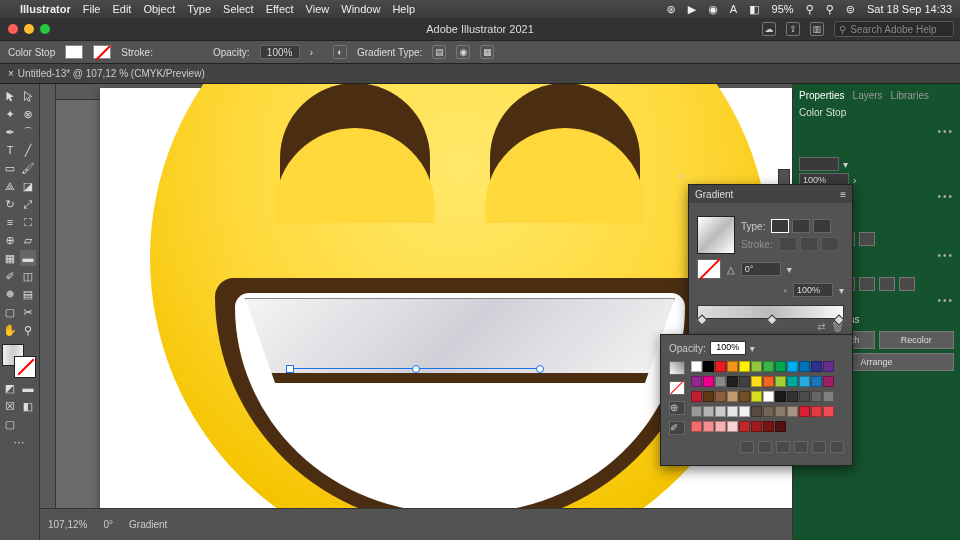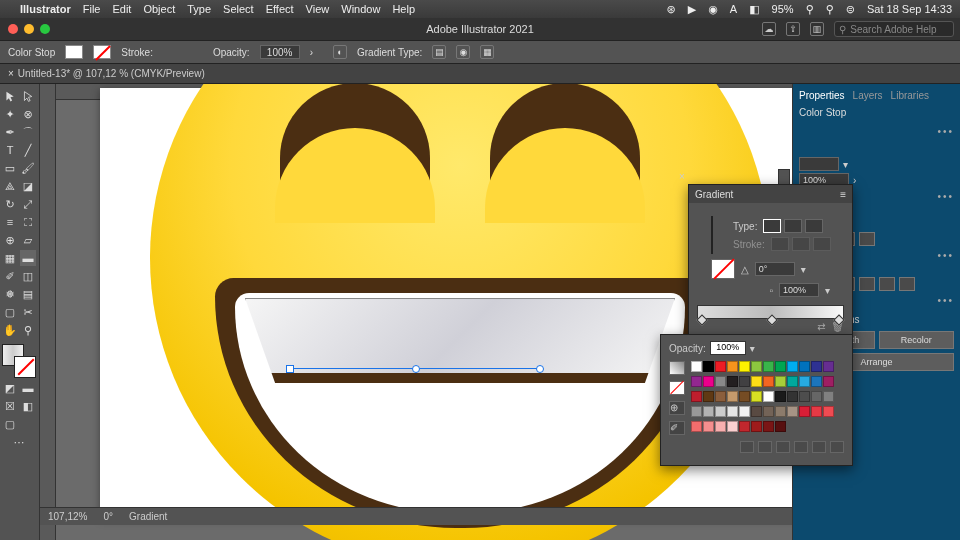--- a/index.html
+++ b/index.html
@@ -55,45 +55,45 @@
 .eye.right { right: 130px; border-radius: 100px 100px 10px 10px;}
 .eye::after { content: ""; position: absolute; left: -5px; bottom: -30px; width: 160px; height: 95px; background: #ffd93b; border-radius: 80px 80px 0 0;}
 .mouthout { position: absolute; left: 65px; top: 330px; width: 490px; height: 250px; background: #4b2e12; border-radius: 20px 20px 260px 260px / 20px 20px 250px 250px;}
 .mouthin { position: absolute; left: 85px; top: 345px; width: 450px; height: 220px; background: #fff; border-radius: 15px 15px 230px 230px / 15px 15px 220px 220px;}
 .teeth { position: absolute; left: 95px; top: 350px; width: 430px; height: 85px; background: linear-gradient(135deg, #f5f5f5, #d0d0d8, #f5f5f5); border: 1px solid #888; border-bottom: 10px solid #4b2e12;
   clip-path: polygon(0 0, 100% 0, 93% 100%, 7% 100%);}
 .grad-line { position: absolute; left: 190px; top: 280px; width: 250px; height: 0; border-top: 1px solid #1a73e8; }
 .grad-handle { position: absolute; width: 8px; height: 8px; border: 1px solid #1a73e8; background: #fff; border-radius: 50%; top: -4px;}
 .gh1 { left: -4px; border-radius: 0;} .gh2 { left: 122px;} .gh3 { right: -4px;}
 
-.statusbar { position: absolute; bottom: 15px; left: 0; right: 0; height: 18px; background: #535353; border-top: 1px solid #333; display: flex; align-items: center; padding: 0 8px; gap: 16px; font-size: 10px;}
-
-
-.rightpanel { width: 168px; background: #0c4a6e; border-left: 1px solid #333; padding: 6px; font-size: 10px; overflow: hidden;}
+.statusbar { position: absolute; bottom: 0; left: 0; right: 0; height: 32px; background: #535353; border-top: 1px solid #333; display: flex; align-items: center; padding: 0 8px; gap: 16px; font-size: 10px;}
+
+
+.rightpanel { width: 168px; background: #14532d; border-left: 1px solid #333; padding: 6px; font-size: 10px; overflow: hidden;}
 .panel-tabs { display: flex; gap: 8px; margin-bottom: 6px;}
 .panel-tabs span { color: #999; }
 .panel-tabs .active { color: #fff; }
 .prop-row { display: flex; gap: 4px; margin: 2px 0; align-items: center;}
 .prop-row label { color: #bbb; width: 12px; font-size: 9px;}
 .numfield { width: 56px; height: 14px; background: #3a3a3a; border: 1px solid #666; color: #ddd; font-size: 9px; padding: 0 3px; display: flex; align-items: center;}
 .dots { color: #aaa; letter-spacing: 2px; margin: 4px 0; text-align: right;}
 .quick { margin-top: 8px;}
 .quick h4 { font-size: 10px; font-weight: normal; color: #ddd; margin-bottom: 6px;}
 .qbtn { height: 18px; background: #5d5d5d; border: 1px solid #777; color: #ddd; display: flex; align-items: center; justify-content: center; font-size: 9px; cursor: pointer;}
 .qrow { display: flex; gap: 4px;}
 .qrow .qbtn { flex: 1; }
 .alignrow { display: flex; gap: 4px; margin: 4px 0;}
 .alignrow .aicon { width: 16px; height: 14px; border: 1px solid #777; background: #4a4a4a;}
 
 
 .float { position: absolute; background: #535353; border: 1px solid #222; box-shadow: 0 4px 12px rgba(0,0,0,0.5); font-size: 10px; z-index: 10;}
 .float-head { height: 18px; background: #434343; display: flex; align-items: center; padding: 0 6px; color: #ddd; justify-content: space-between;}
 .gradient-panel { left: 688px; top: 100px; width: 165px;}
 .grad-body { padding: 8px;}
-.grad-row { display: flex; align-items: center; gap: 6px; margin: 4px 14px;}
+.grad-row { display: flex; align-items: center; gap: 6px; margin: 4px 0;}
 .grad-preview { width: 38px; height: 38px; background: linear-gradient(135deg,#fff,#bbb,#fff); border: 1px solid #222;}
 .grad-type { display: flex; gap: 3px;}
 .gt { width: 18px; height: 14px; border: 1px solid #666; background: #3a3a3a;}
 .gt.sel { border-color: #fff;}
 .nogr { width: 24px; height: 20px; background: #fff; position: relative; border: 1px solid #666;}
 .nogr::after { content:""; position:absolute; left:-2px; top:8px; width:28px; height:2px; background:red; transform:rotate(-45deg);}
 .grad-slider { height: 14px; background: linear-gradient(90deg, #ddd, #bbb, #f8f8f8); border: 1px solid #333; position: relative; margin: 8px 0 2px;}
 .gs-stop { position: absolute; bottom: -6px; width: 8px; height: 8px; background: #ddd; border: 1px solid #333; transform: rotate(45deg);}
 .trash { text-align: right; color: #aaa;}
 

